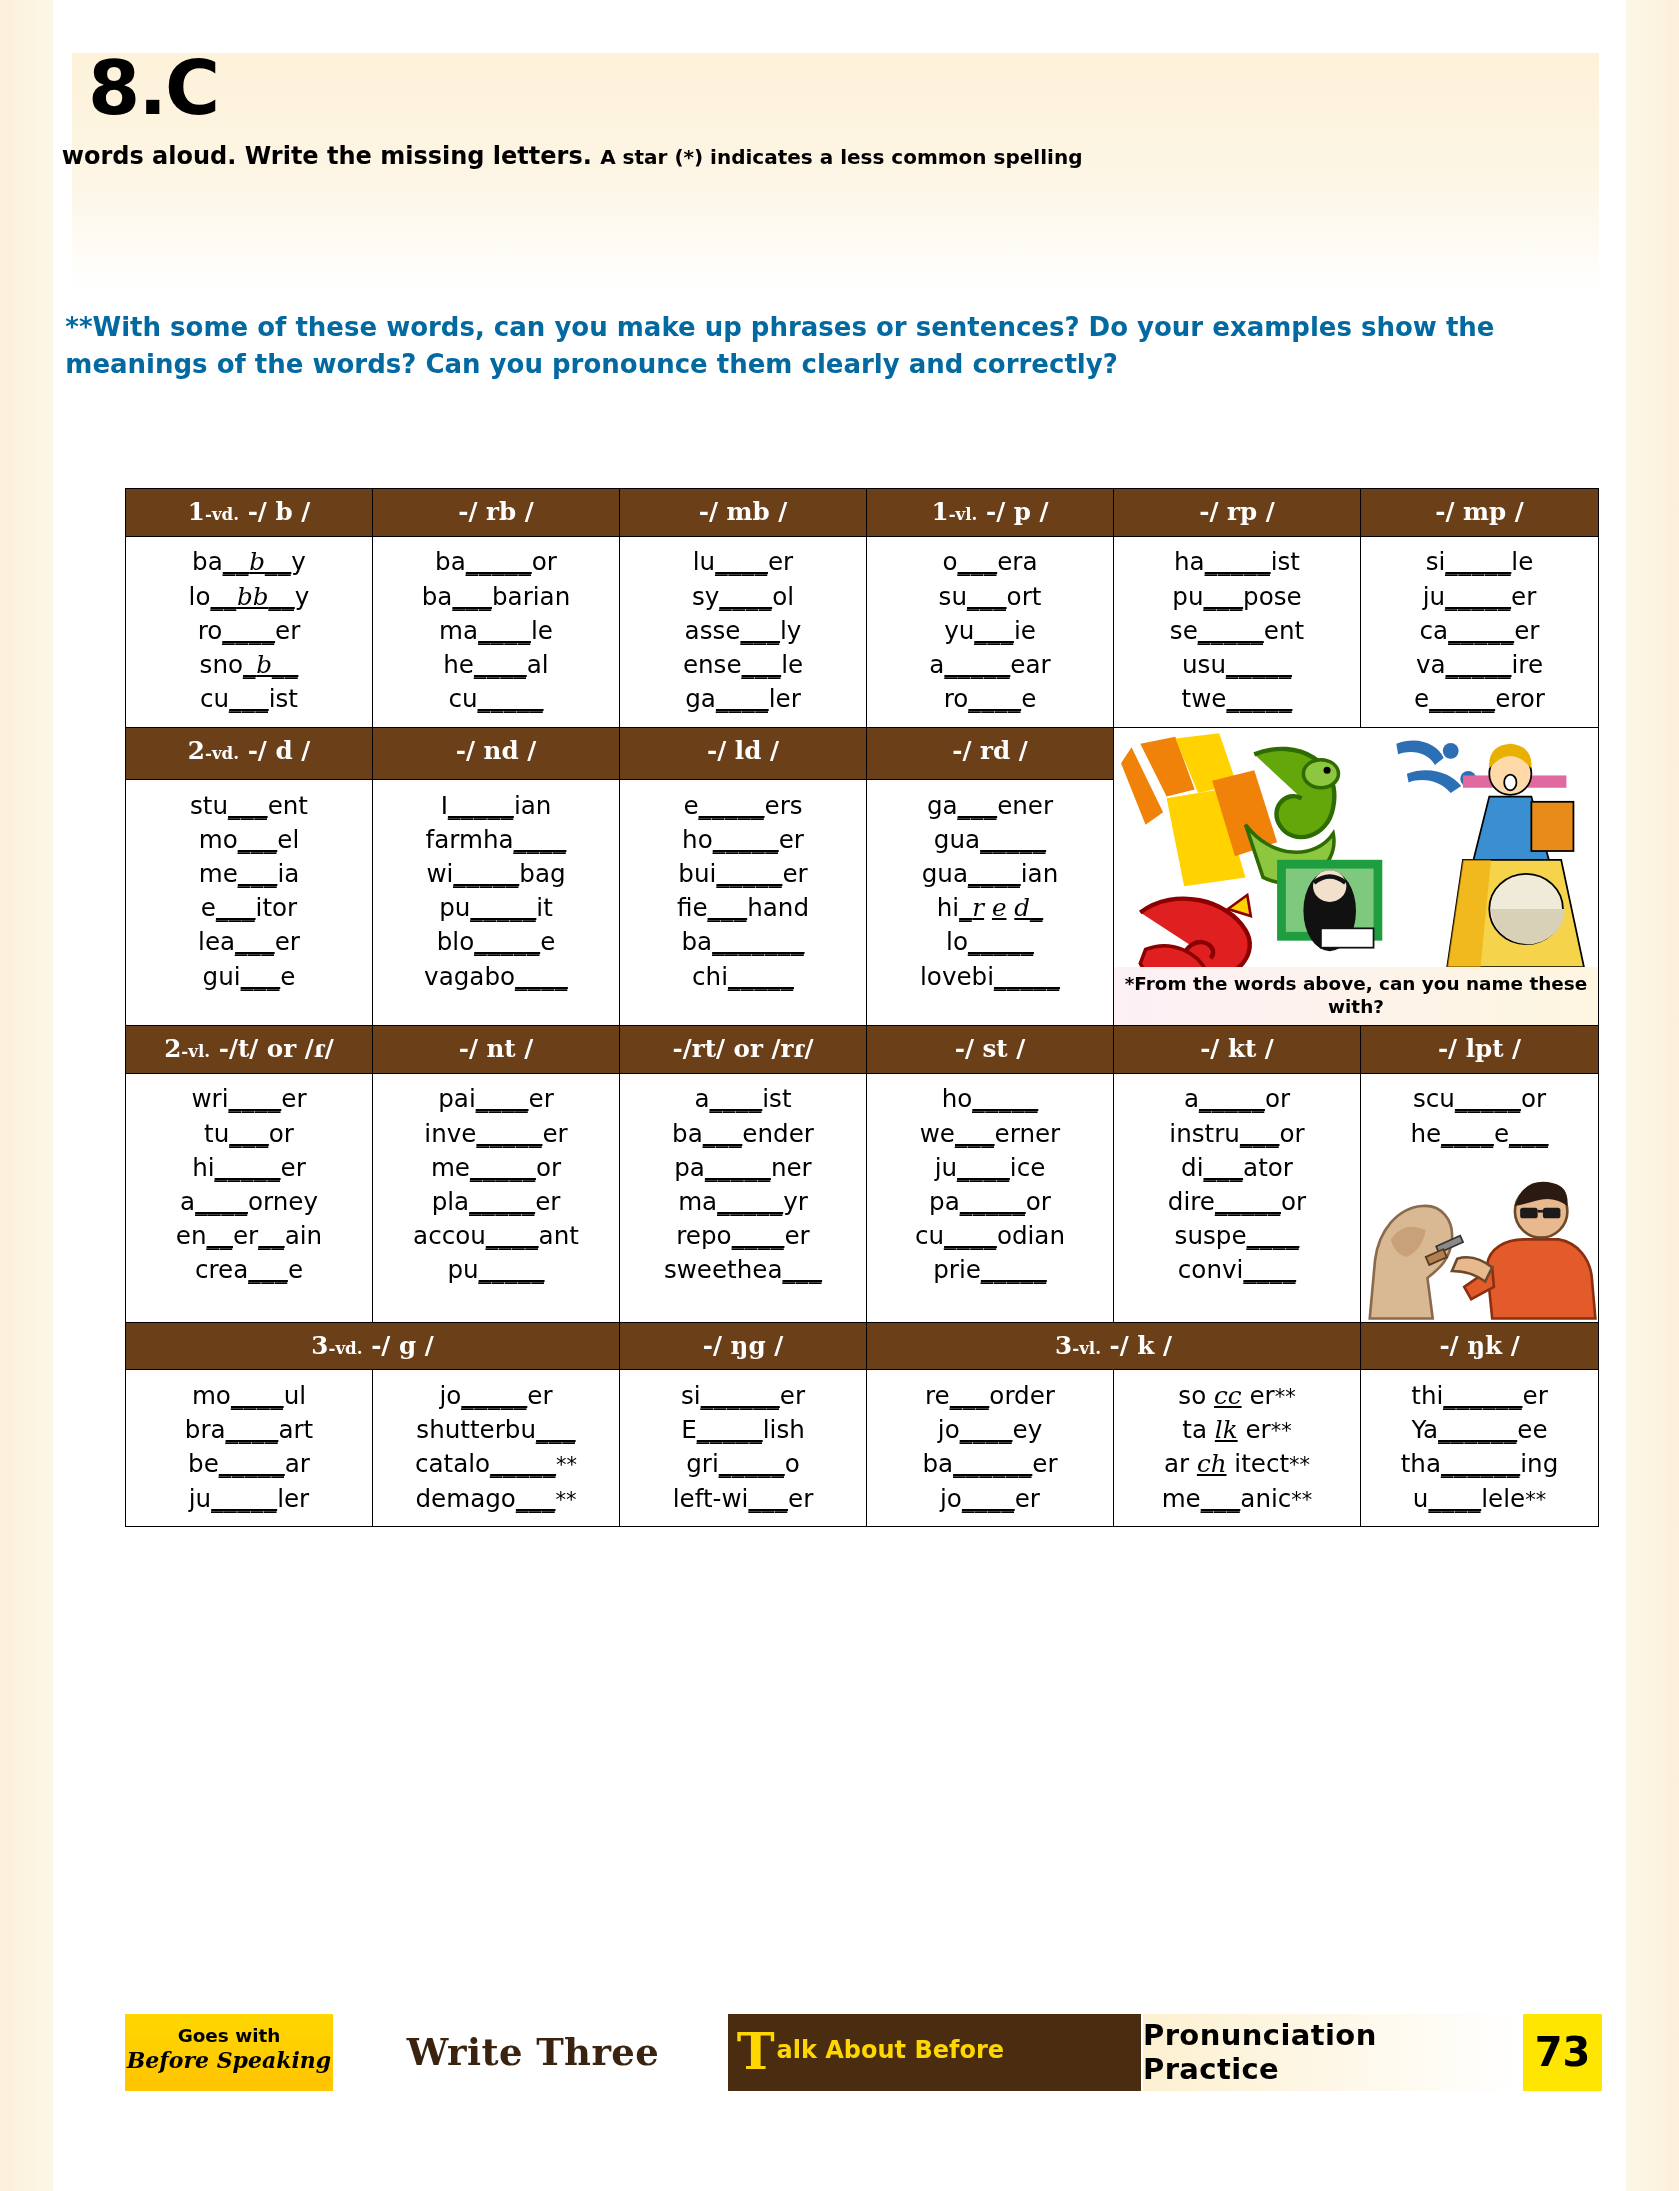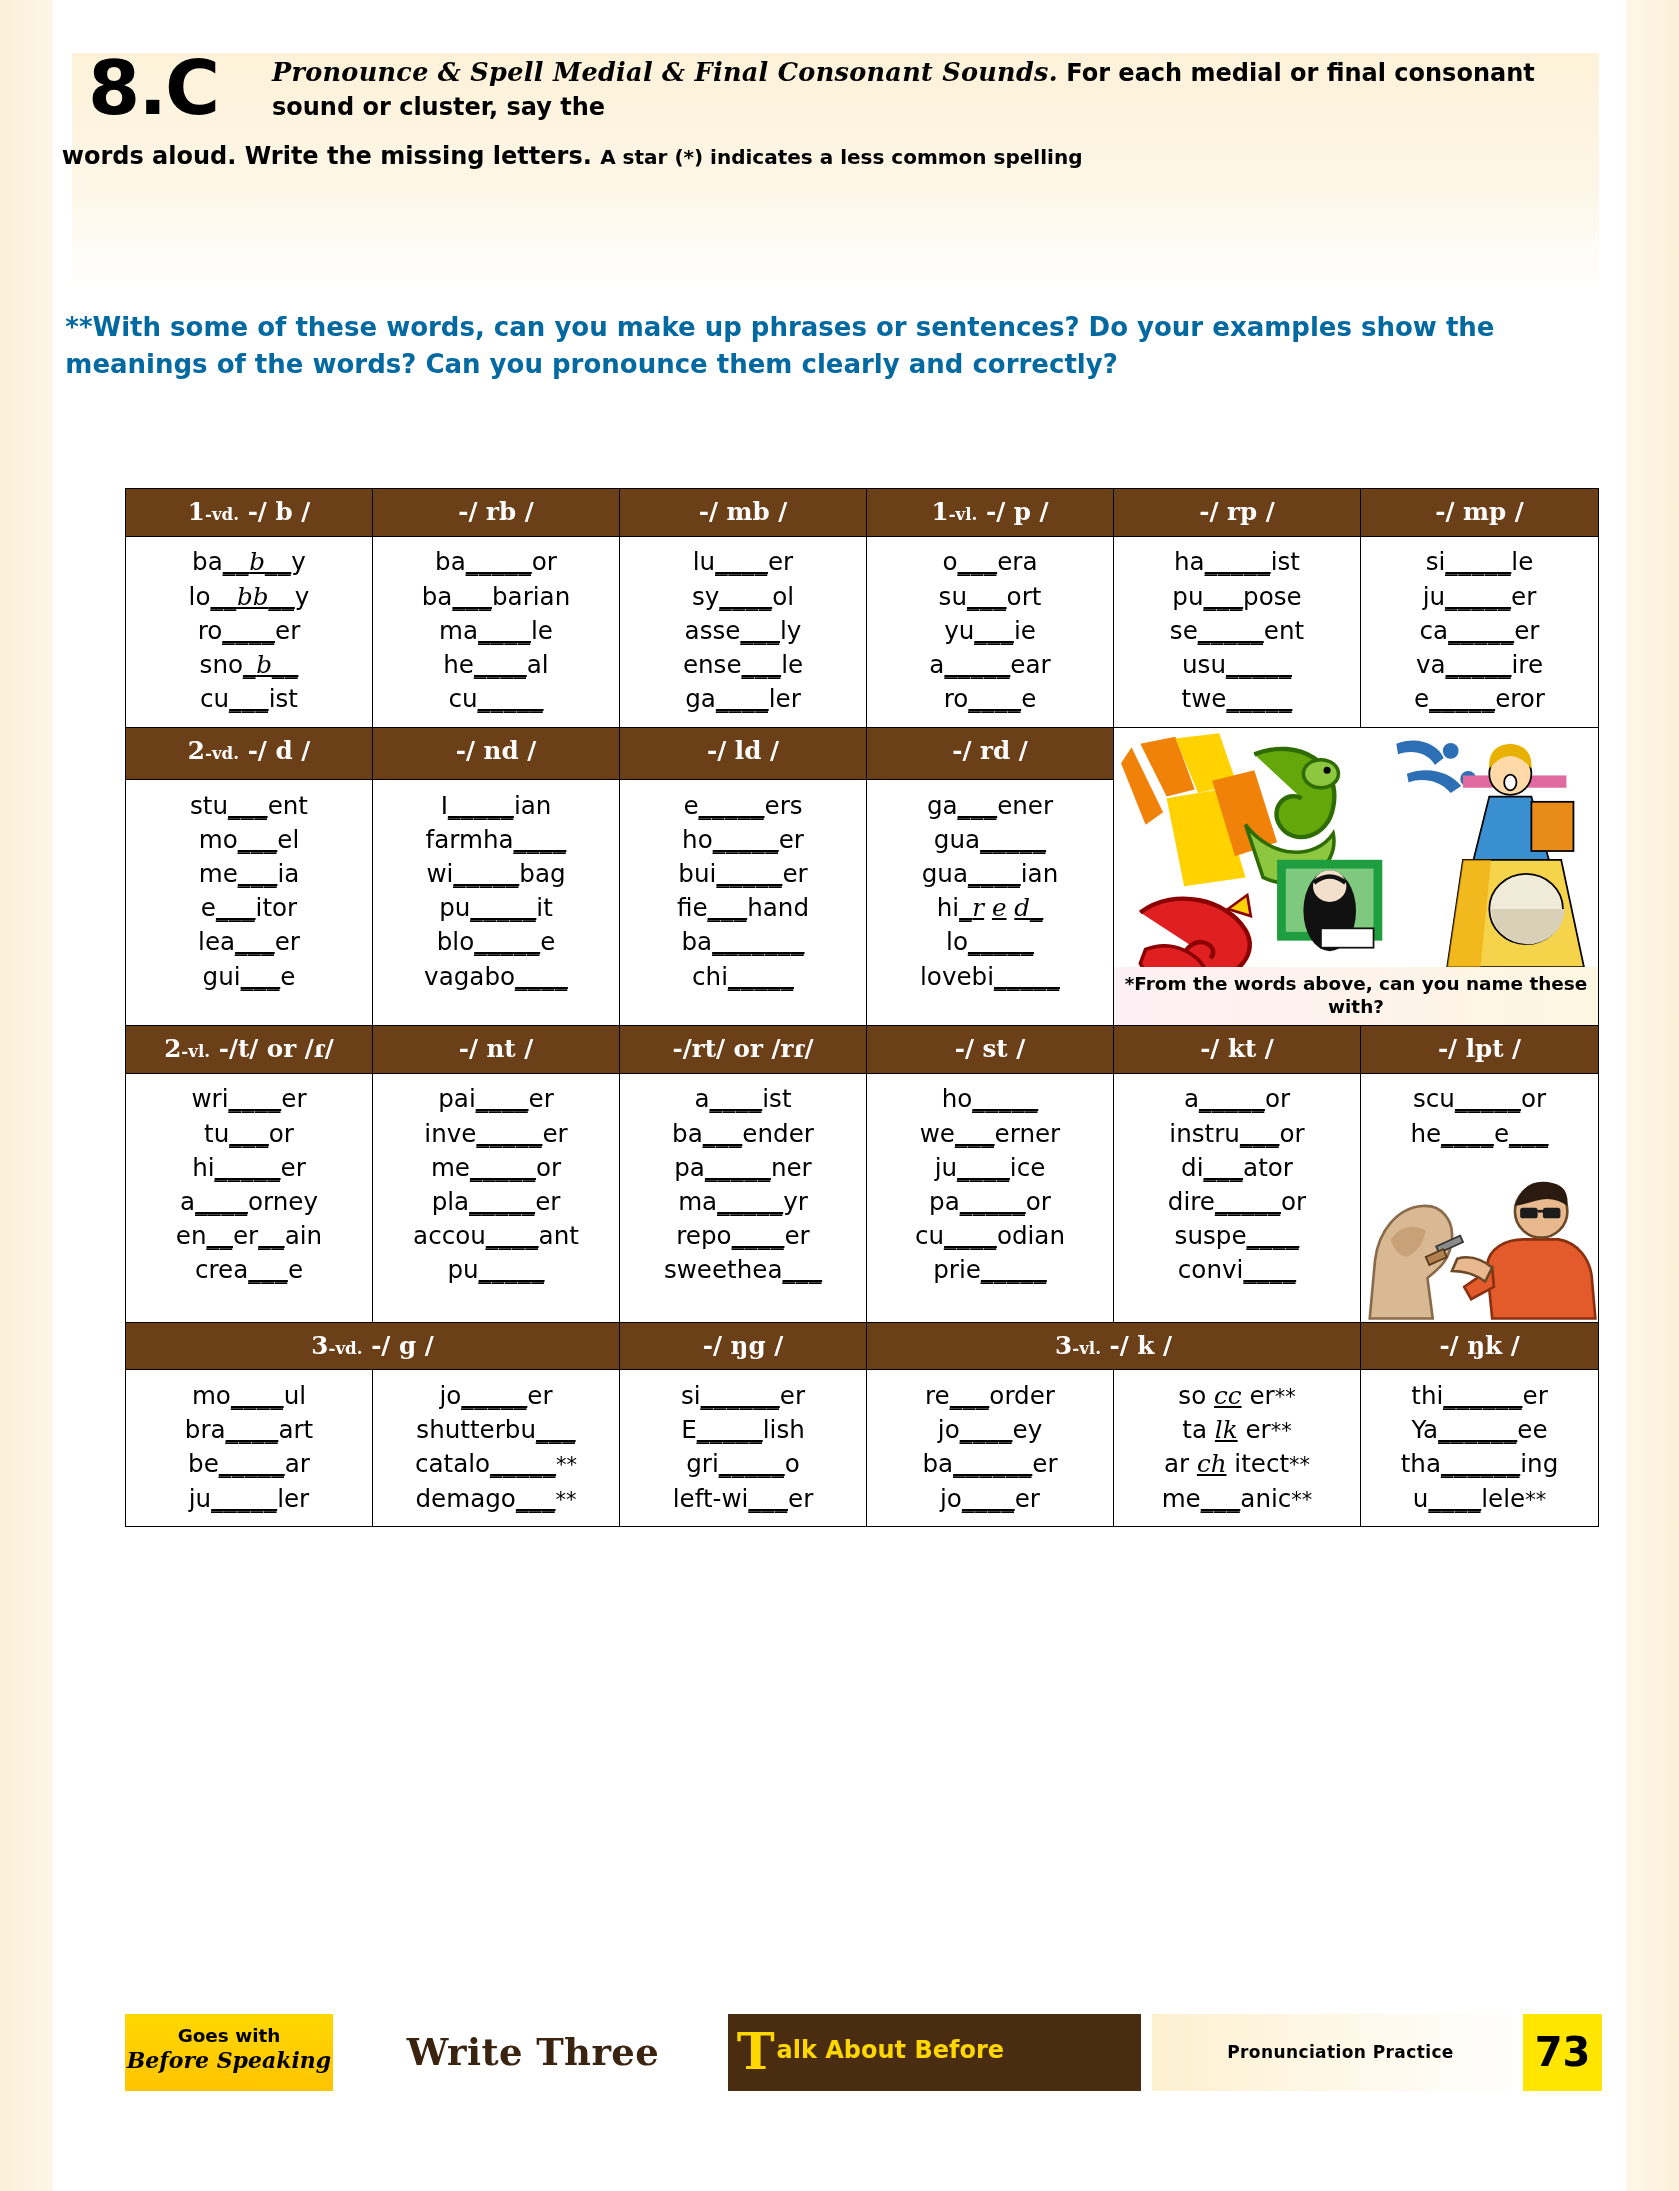--- a/index.html
+++ b/index.html
@@ -140,43 +140,39 @@
   .f-talk .bigT{
     font-family:"DejaVu Serif",serif;font-size:51px;font-weight:bold;color:#ffd700;line-height:.9;
   }
   .f-talk .rest{
     font-size:24px;font-weight:bold;color:#ffd700;margin-left:1.8px;margin-top:-3.5px;
   }
   .f-pron{
     position:absolute;left:1018px;top:3.5px;width:377px;height:77px;
     background:linear-gradient(to right,#fdf0d0,#ffffff);
     display:flex;align-items:center;justify-content:center;
-    font-size:17px;font-weight:bold;color:#000;letter-spacing:0.4px;margin-left:9px;
+    font-size:29px;font-weight:bold;color:#000;letter-spacing:0.4px;
   }
   .f-page{
     position:absolute;left:1398px;top:3.5px;width:79px;height:77px;
     background:#ffe600;display:flex;align-items:center;justify-content:center;
     font-size:40px;font-weight:bold;color:#000;
   }
 </style>
 </head>
 <body>
 
 <div class="page">
   <div class="margin-strip left"></div>
   <div class="margin-strip right"></div>
 
   <div class="content">
 
     <div class="header-band"></div>
     <div class="sec-num">8.C</div>
-    <div class="header-text">
-      <span class="smallcaps">Pronounce &amp; Spell Medial &amp; Final Consonant Sounds.</span>
-      <span>For each medial or final consonant sound or cluster, say the</span>
-    </div>
     <div class="header-cont">
       <span>words aloud. Write the missing letters.</span>
       <span class="fine">A star (*) indicates a less common spelling</span>
     </div>
 
     <div class="prompt">**With some of these words, can you make up phrases or sentences? Do your examples show the meanings of the words? Can you pronounce them clearly and correctly?</div>
 
     <table class="tbl">
       <colgroup>
         <col style="width:247px">

